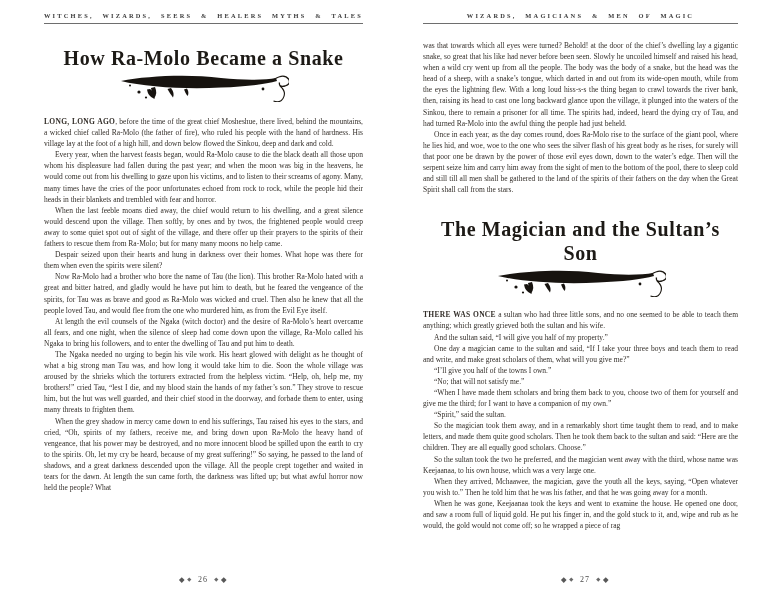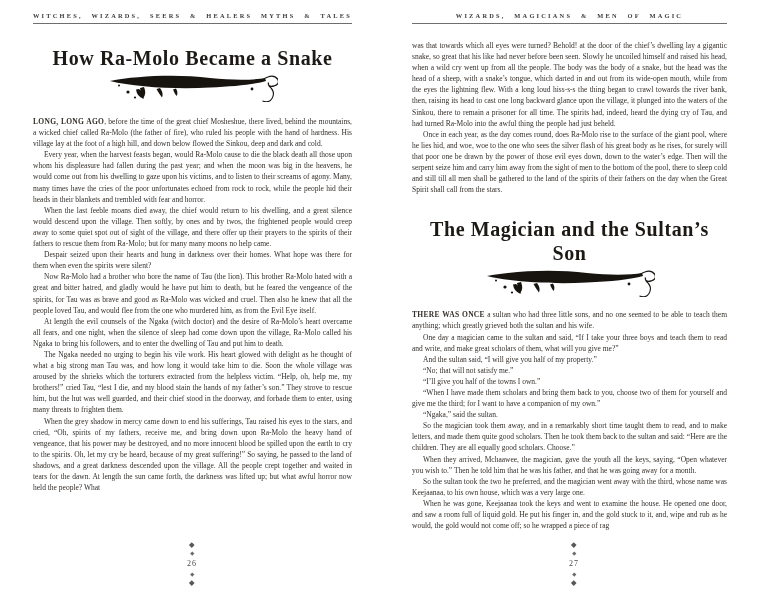--- a/index.html
+++ b/index.html
@@ -2,21 +2,21 @@
 <html><head>
 <meta charset="utf-8">
 <style>
   html,body{margin:0;padding:0;}
   body{
     width:784px;height:600px;overflow:hidden;
     background:#ffffff;
     font-family:"Liberation Serif","DejaVu Serif",serif;
     color:#332e29;
   }
-  .spread{display:flex;width:764px;height:600px;}
+  .spread{display:flex;width:764px;height:600px;padding-left:11px;}
   .page{width:392px;height:600px;box-sizing:border-box;position:relative;background:#fff;}
   .page-left{padding:12px 32px 0 33px;}
   .page-right{padding:12px 37px 0 28px;}
 
   .running-head{
     text-align:center;
     font-size:6.4px;font-weight:bold;
     letter-spacing:2.2px;word-spacing:5px;
     color:#3c3c3c;
     padding-bottom:4px;
@@ -44,21 +44,21 @@
   }
   .page-right .body-first{margin-top:16px;}
   .body-text p{margin:0;}
   .body-text p.indent{text-indent:11px;}
   .body-text b{font-weight:bold;letter-spacing:0.3px;}
 
   .page-number{
     position:absolute;bottom:16px;left:0;right:0;
     text-align:center;
     font-size:8px;letter-spacing:1px;color:#4a4a4a;
-    display:flex;align-items:center;justify-content:center;gap:5px;flex-direction:column;
+    display:flex;align-items:center;justify-content:center;gap:5px;
   }
   .orn{display:inline-block;width:3.5px;height:3.5px;background:#585858;transform:rotate(45deg);}
   .orn.small{width:2.5px;height:2.5px;background:#6a6a6a;}
   .num{padding:0 2px;}
 </style>
 </head>
 <body>
 
 <div class="spread">
 
@@ -116,29 +116,29 @@
         <path d="M157 7.5 q10 -6.5 14.5 -0.5 q3 5 -3.5 7 q-6.5 1.5 -5.5 -3.5" fill="none" stroke="#1c1812" stroke-width="1.3"></path>
         <path d="M163 14 q7 6 3 12.5 q-3 5 -9.5 2.5" fill="none" stroke="#1c1812" stroke-width="1.1"></path>
         <circle cx="146" cy="17" r="1.4" fill="#17130f"></circle>
         <circle cx="22" cy="20" r="1.6" fill="#17130f"></circle>
         <circle cx="29" cy="25.5" r="1.1" fill="#17130f"></circle>
         <circle cx="13" cy="13.5" r="1" fill="#17130f"></circle>
       </svg>
     </div>
     <div class="body-text">
         <p class=""><b>THERE WAS ONCE</b> a sultan who had three little sons, and no one seemed to be able to teach them anything; which greatly grieved both the sultan and his wife.</p>
+        <p class="indent">And the sultan said, “I will give you half of my property.”</p>
         <p class="indent">One day a magician came to the sultan and said, “If I take your three boys and teach them to read and write, and make great scholars of them, what will you give me?”</p>
-        <p class="indent">And the sultan said, “I will give you half of my property.”</p>
+        <p class="indent">“I’ll give you half of the towns I own.”</p>
         <p class="indent">“No; that will not satisfy me.”</p>
-        <p class="indent">“I’ll give you half of the towns I own.”</p>
         <p class="indent">“When I have made them scholars and bring them back to you, choose two of them for yourself and give me the third; for I want to have a companion of my own.”</p>
-        <p class="indent">“Ngaka,” said the sultan.</p>
+        <p class="indent">“Spirit,” said the sultan.</p>
         <p class="indent">So the magician took them away, and in a remarkably short time taught them to read, and to make letters, and made them quite good scholars. Then he took them back to the sultan and said: “Here are the children. They are all equally good scholars. Choose.”</p>
+        <p class="indent">So the sultan took the two he preferred, and the magician went away with the third, whose name was Keejaanaa, to his own house, which was a very large one.</p>
         <p class="indent">When they arrived, Mchaawee, the magician, gave the youth all the keys, saying, “Open whatever you wish to.” Then he told him that he was his father, and that he was going away for a month.</p>
-        <p class="indent">So the sultan took the two he preferred, and the magician went away with the third, whose name was Keejaanaa, to his own house, which was a very large one.</p>
         <p class="indent">When he was gone, Keejaanaa took the keys and went to examine the house. He opened one door, and saw a room full of liquid gold. He put his finger in, and the gold stuck to it, and, wipe and rub as he would, the gold would not come off; so he wrapped a piece of rag</p>
       </div>
     <div class="page-number">
       <span class="orn"></span>
         <span class="orn small"></span>
       <span class="num">27</span>
       <span class="orn small"></span>
         <span class="orn"></span>
     </div>
   </div>

